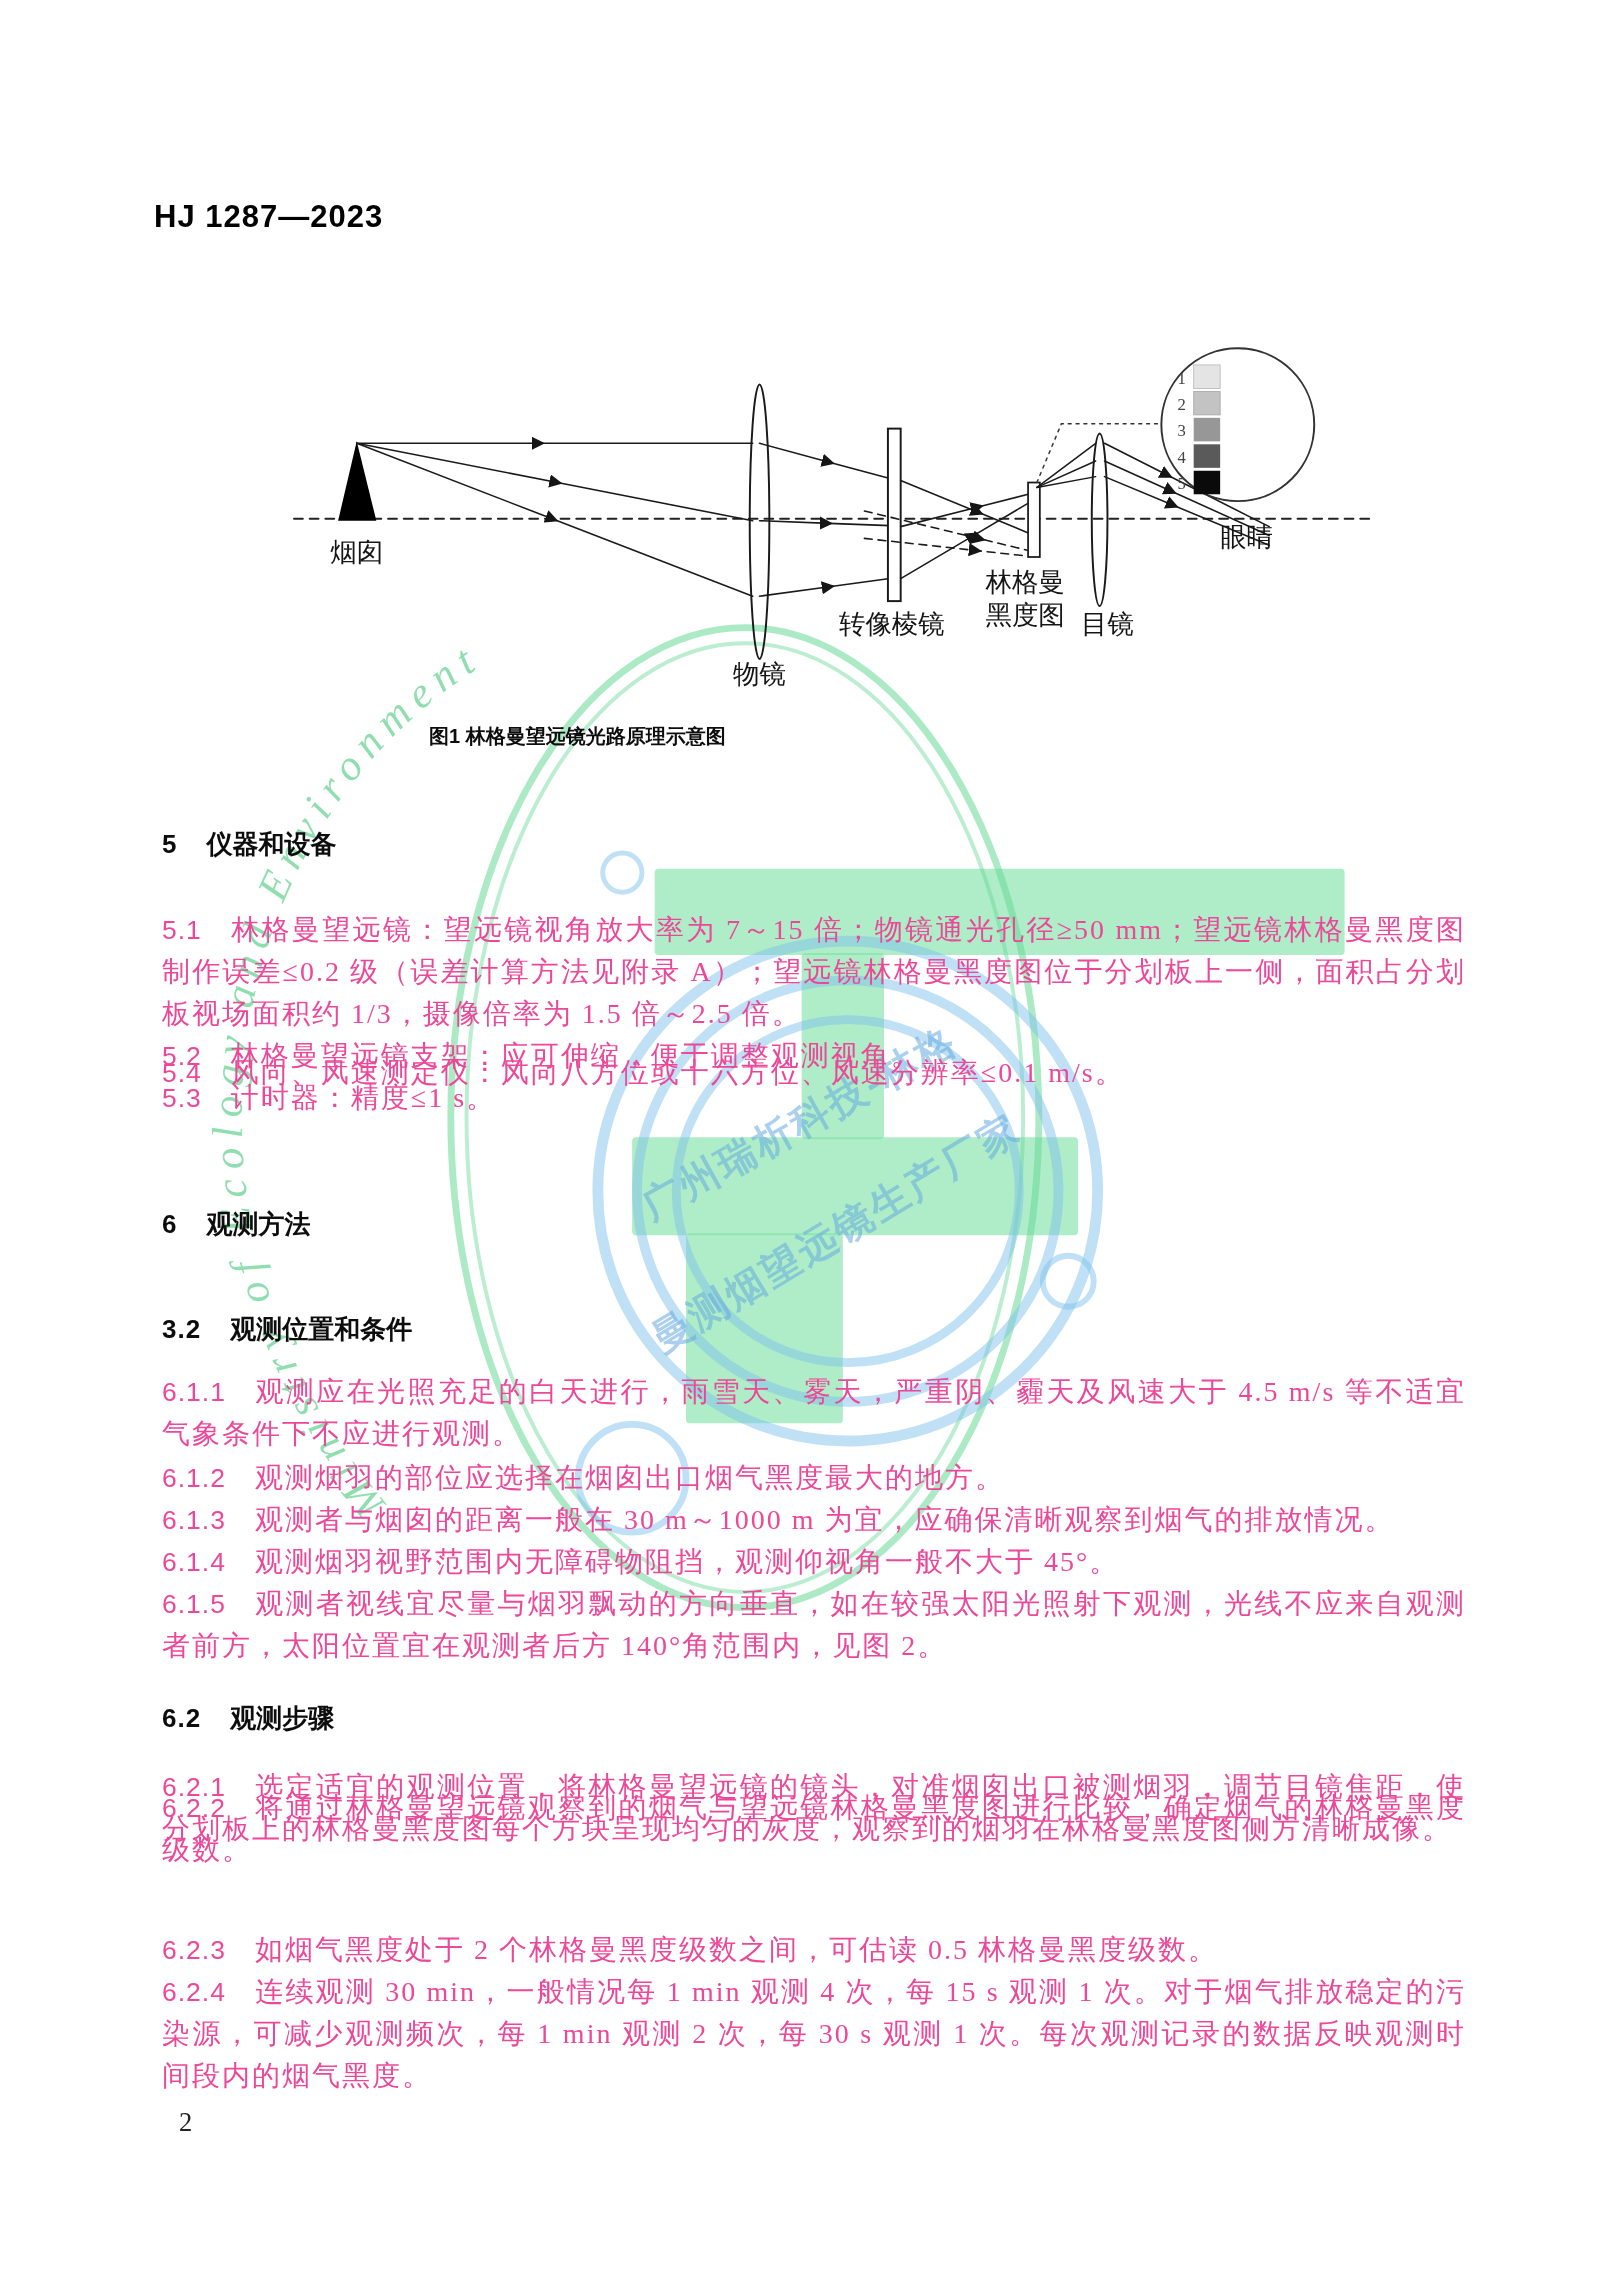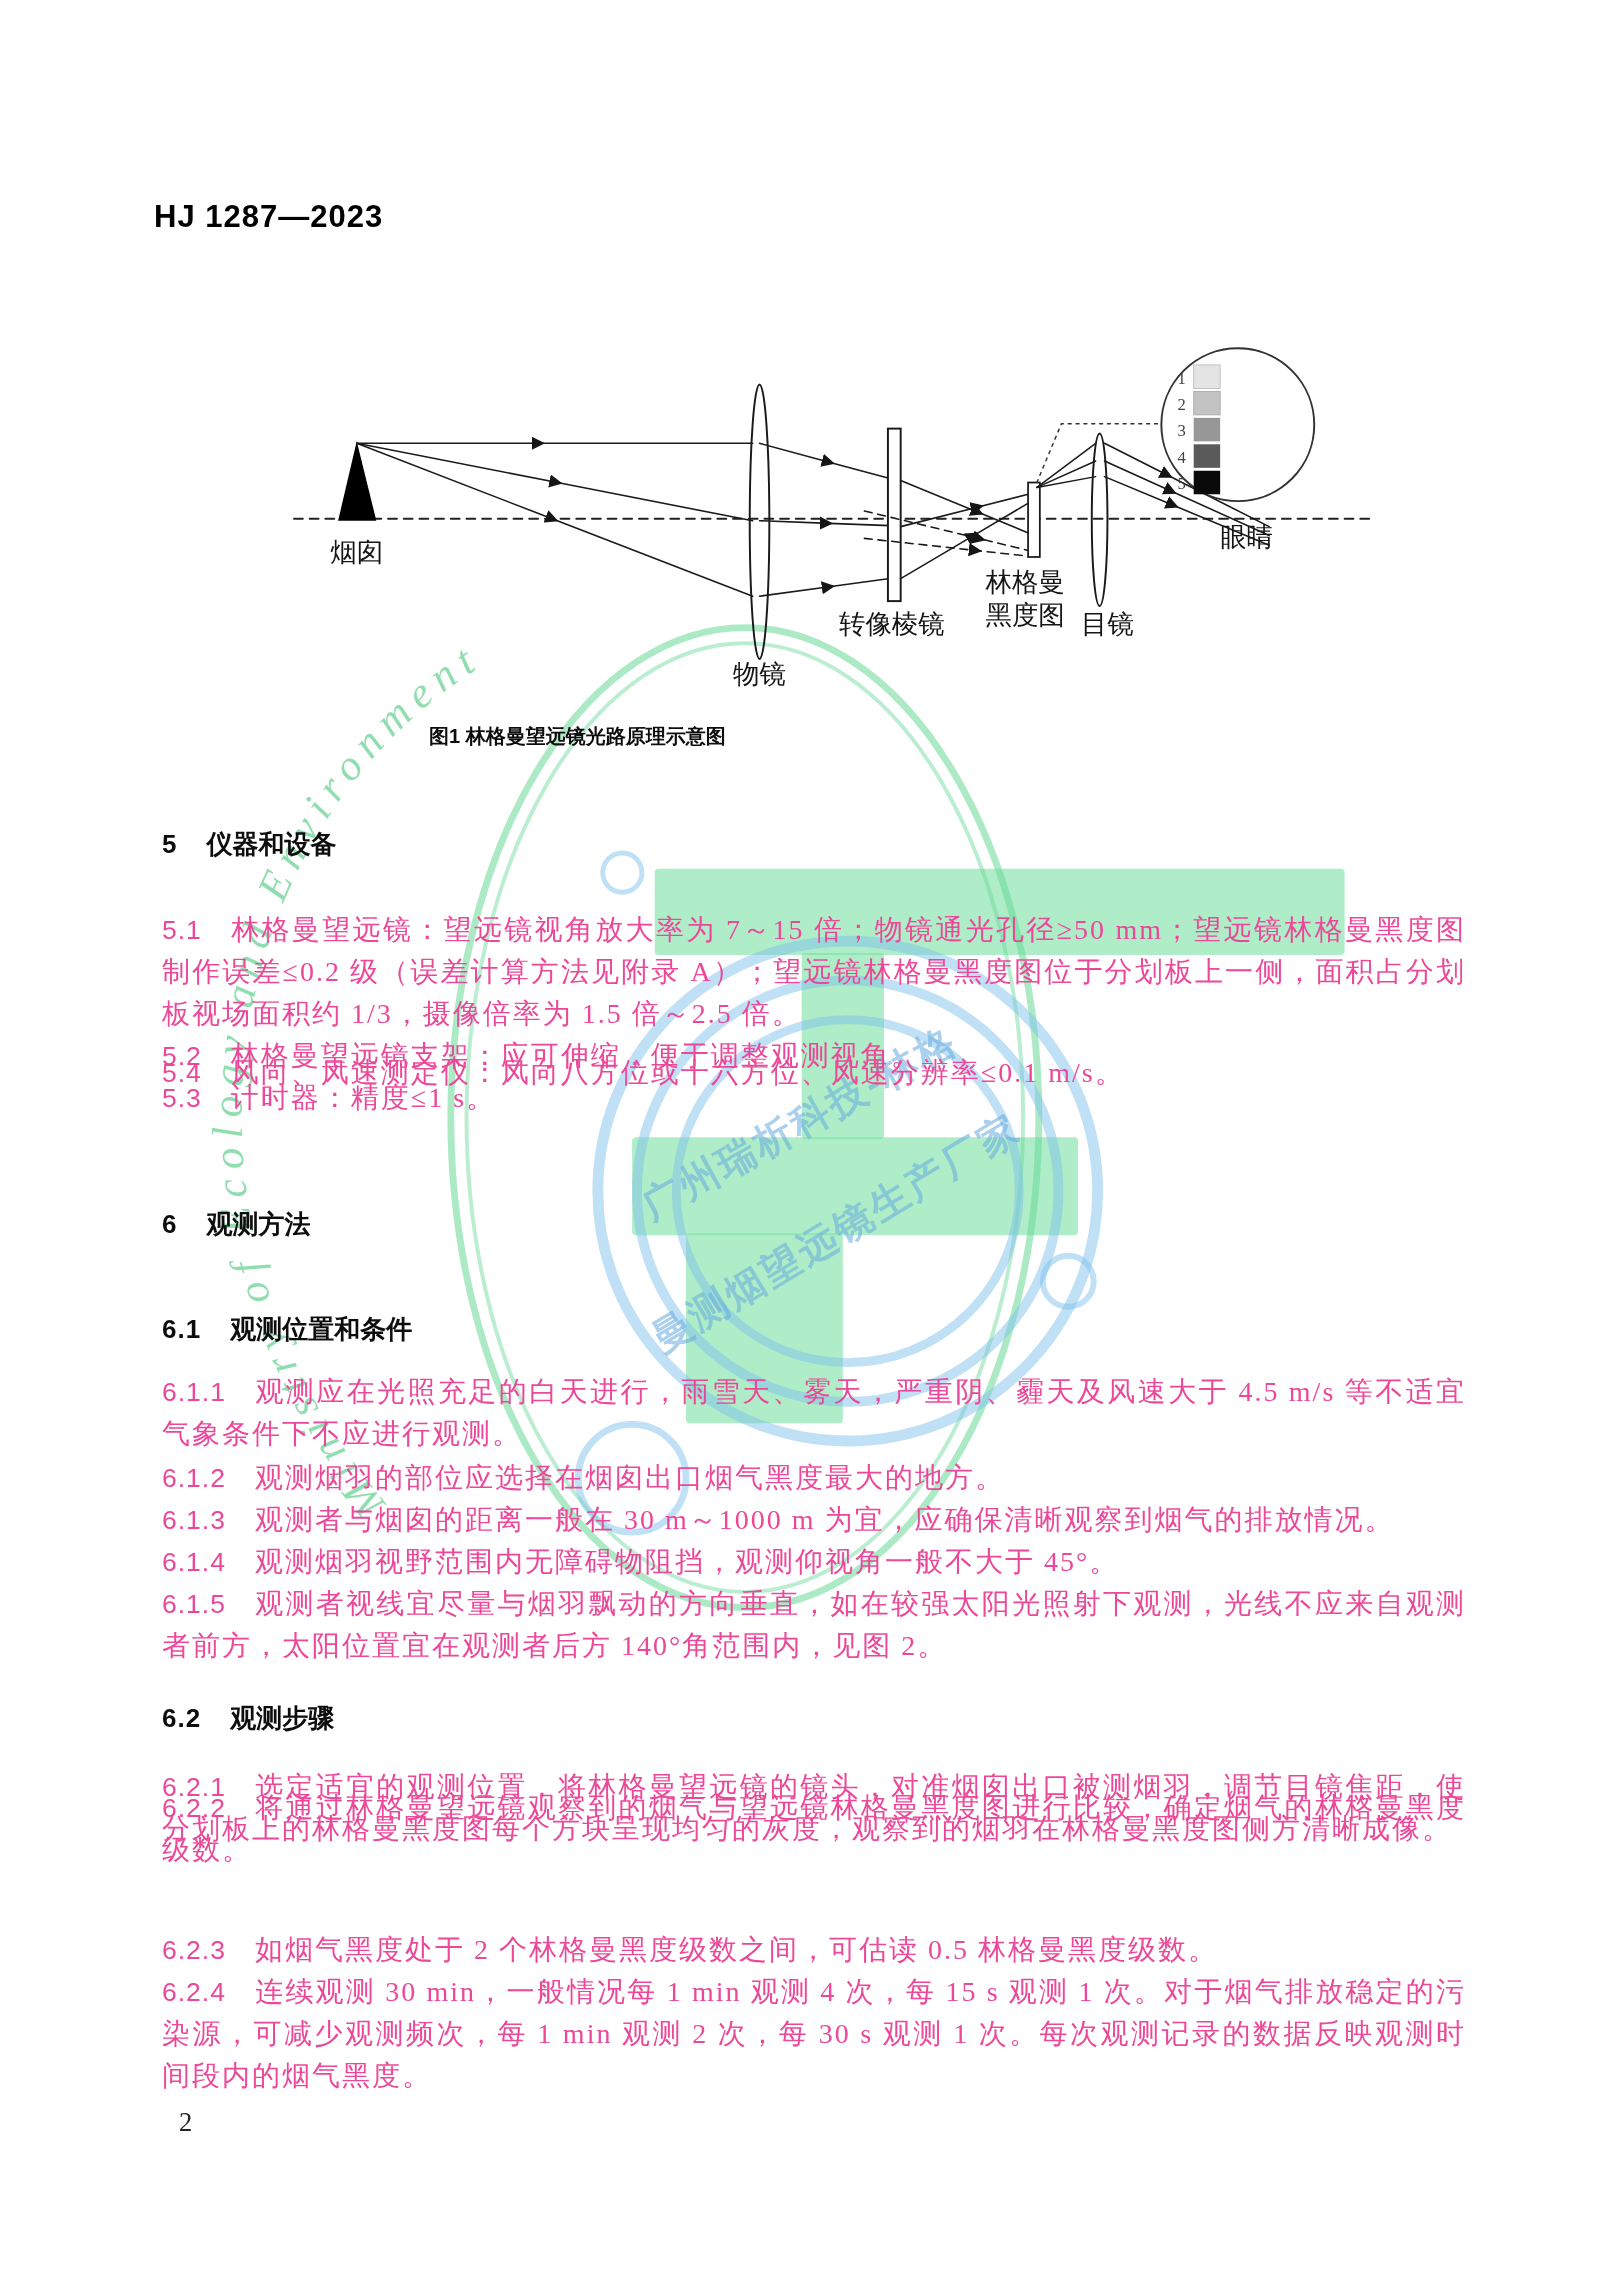--- a/index.html
+++ b/index.html
@@ -153,21 +153,21 @@
   <span class="num">5.3</span><span>计时器：精度≤1 s。</span>
 </div>
 <div class="para" style="top:1052px">
   <span class="num">5.4</span><span>风向、风速测定仪：风向八方位或十六方位、风速分辨率≤0.1 m/s。</span>
 </div>
 
 <div class="heading" style="top:1203px">
   <span class="num">6</span><span>观测方法</span>
 </div>
 <div class="heading" style="top:1308px">
-  <span class="num">6.1</span><span>观测位置和条件</span>
+  <span class="num">3.2</span><span>观测位置和条件</span>
 </div>
 
 <div class="para" style="top:1371px">
   <span class="num">6.1.1</span><span>观测应在光照充足的白天进行，雨雪天、雾天，严重阴、霾天及风速大于 4.5 m/s 等不适宜气象条件下不应进行观测。</span>
 </div>
 <div class="para" style="top:1457px">
   <span class="num">6.1.2</span><span>观测烟羽的部位应选择在烟囱出口烟气黑度最大的地方。</span>
 </div>
 <div class="para" style="top:1499px">
   <span class="num">6.1.3</span><span>观测者与烟囱的距离一般在 30 m～1000 m 为宜，应确保清晰观察到烟气的排放情况。</span>

